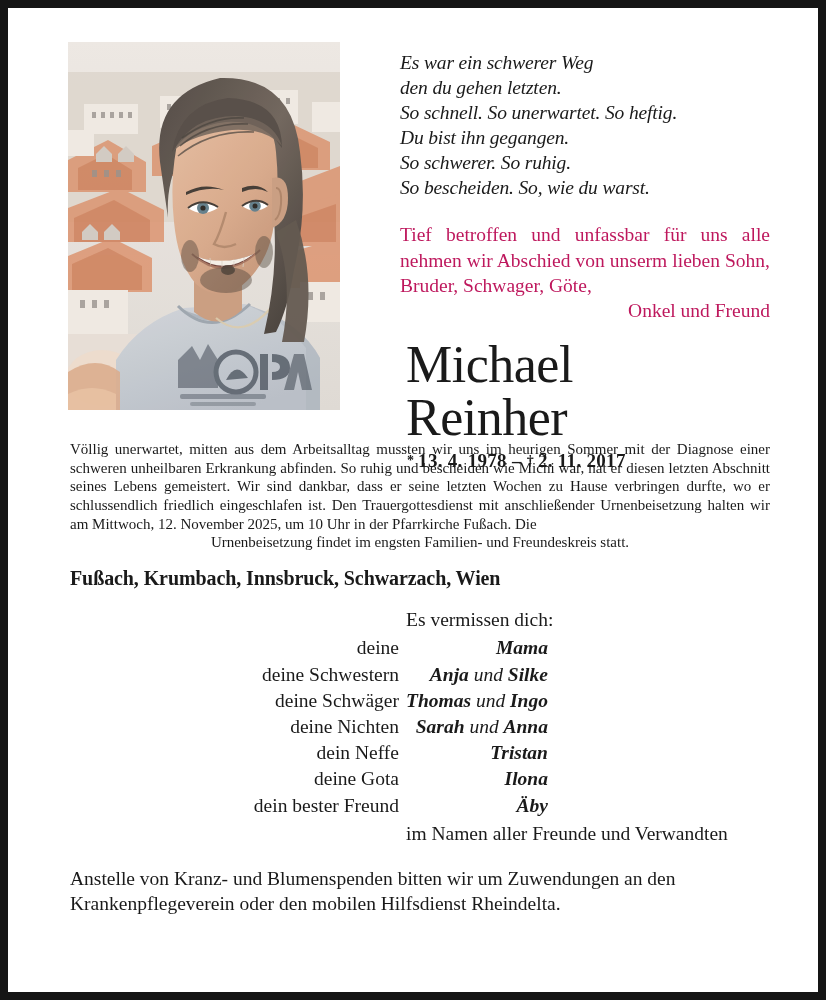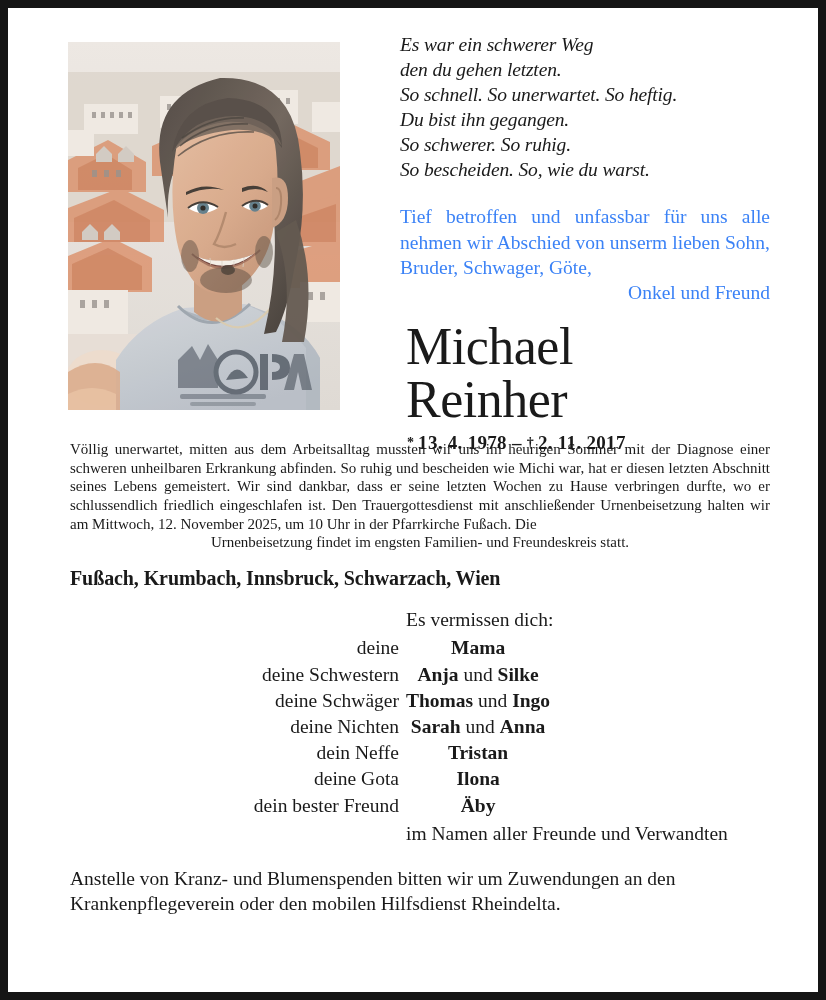--- a/index.html
+++ b/index.html
@@ -38,39 +38,39 @@
     height: 368px;
     overflow: hidden;
     background: #e8e4de;
   }
   .photo-svg { display: block; width: 100%; height: 100%; }
 
   
   .right-col {
     position: absolute;
     left: 392px;
-    top: 24px;
+    top: 42px;
     width: 370px;
   }
   .poem {
     font-style: italic;
     font-size: 19.5px;
     line-height: 1.285;
     letter-spacing: -0.15px;
     color: #1a1a1a;
   }
   .poem div { white-space: nowrap; }
 
   .intro {
     margin-top: 22px;
     font-size: 19.5px;
     line-height: 1.30;
     text-align: justify;
     text-justify: inter-word;
-    color: #3b82f6;
+    color: #be185d;
   }
   .intro .last { text-align: right; }
 
   .name-block {
     margin-top: 14px;
     margin-left: 6px;
   }
   .name-line {
     font-size: 52px;
     line-height: 1.02;
@@ -130,23 +130,24 @@
     line-height: 1.345;
     vertical-align: baseline;
   }
   .fam-rel {
     text-align: right;
     padding-right: 7px !important;
     white-space: nowrap;
     width: 329px;
   }
   .fam-name {
-    text-align: center;
+    text-align: right;
     white-space: nowrap;
     font-weight: bold;
+    font-style: italic;
   }
   .fam-name .lite { font-weight: normal; }
   .fam-foot {
     margin-left: 336px;
     margin-top: 2px;
     font-size: 19.5px;
     line-height: 1.35;
   }
 
   .donation {

